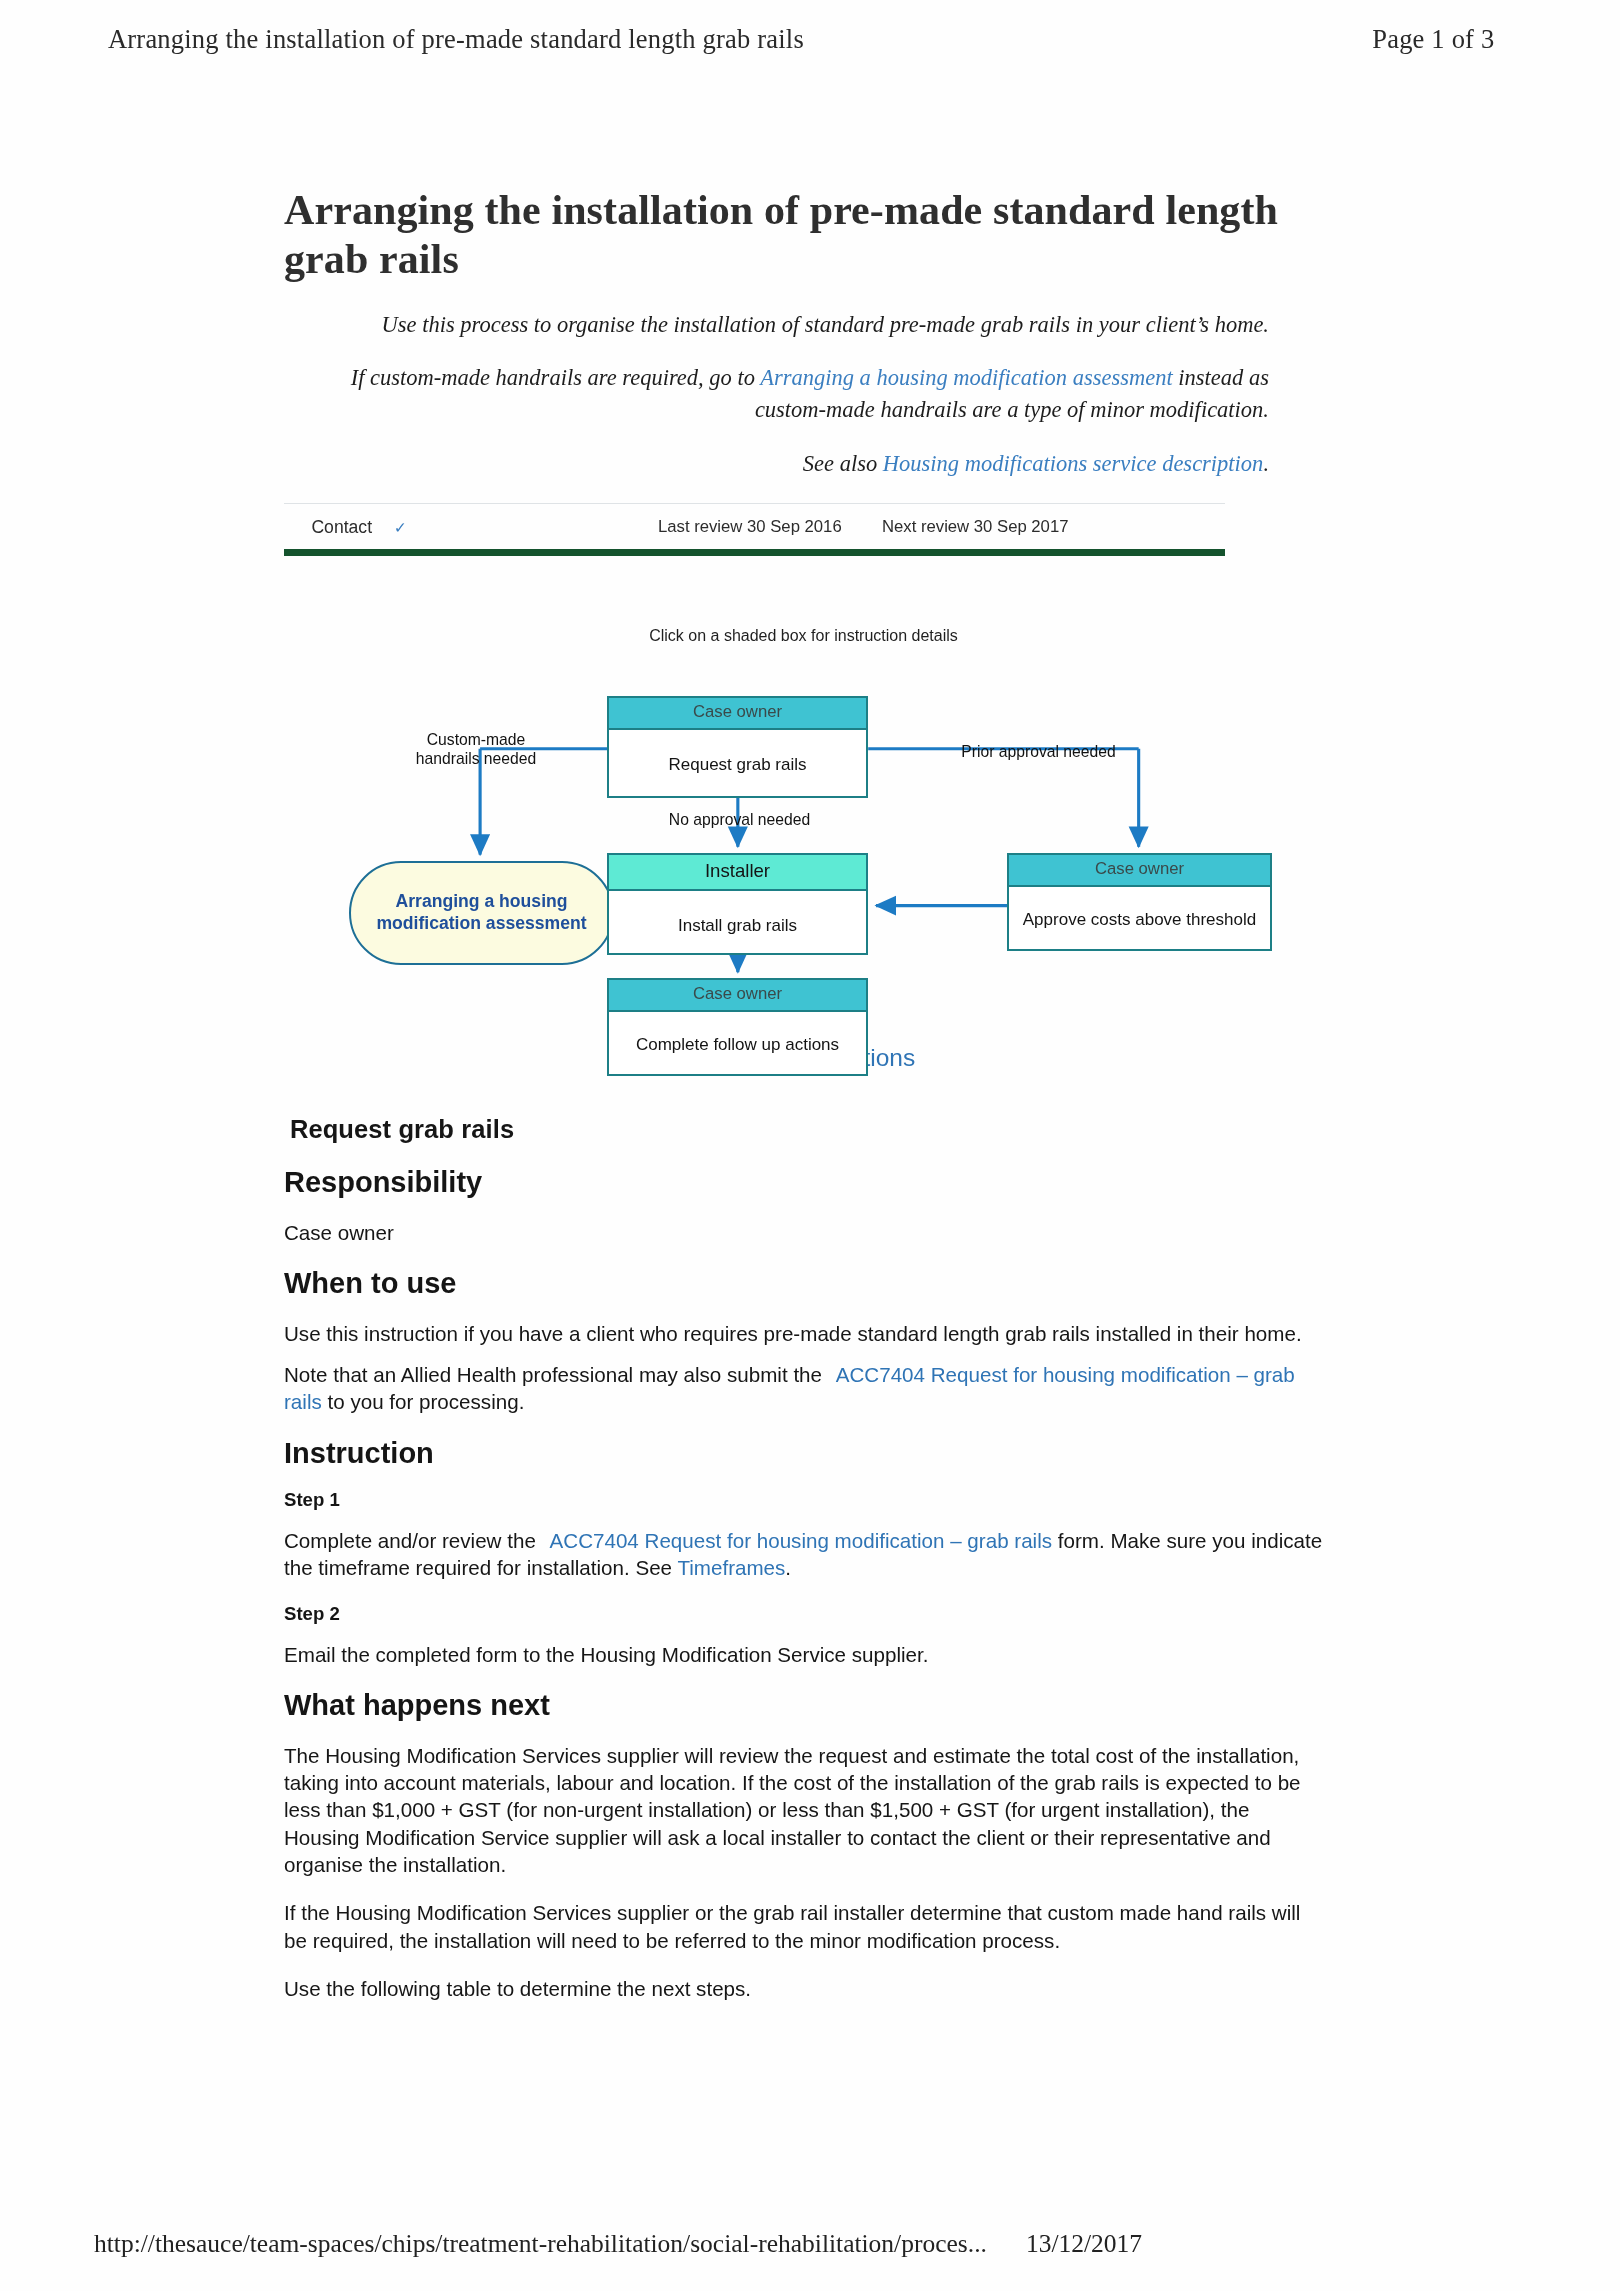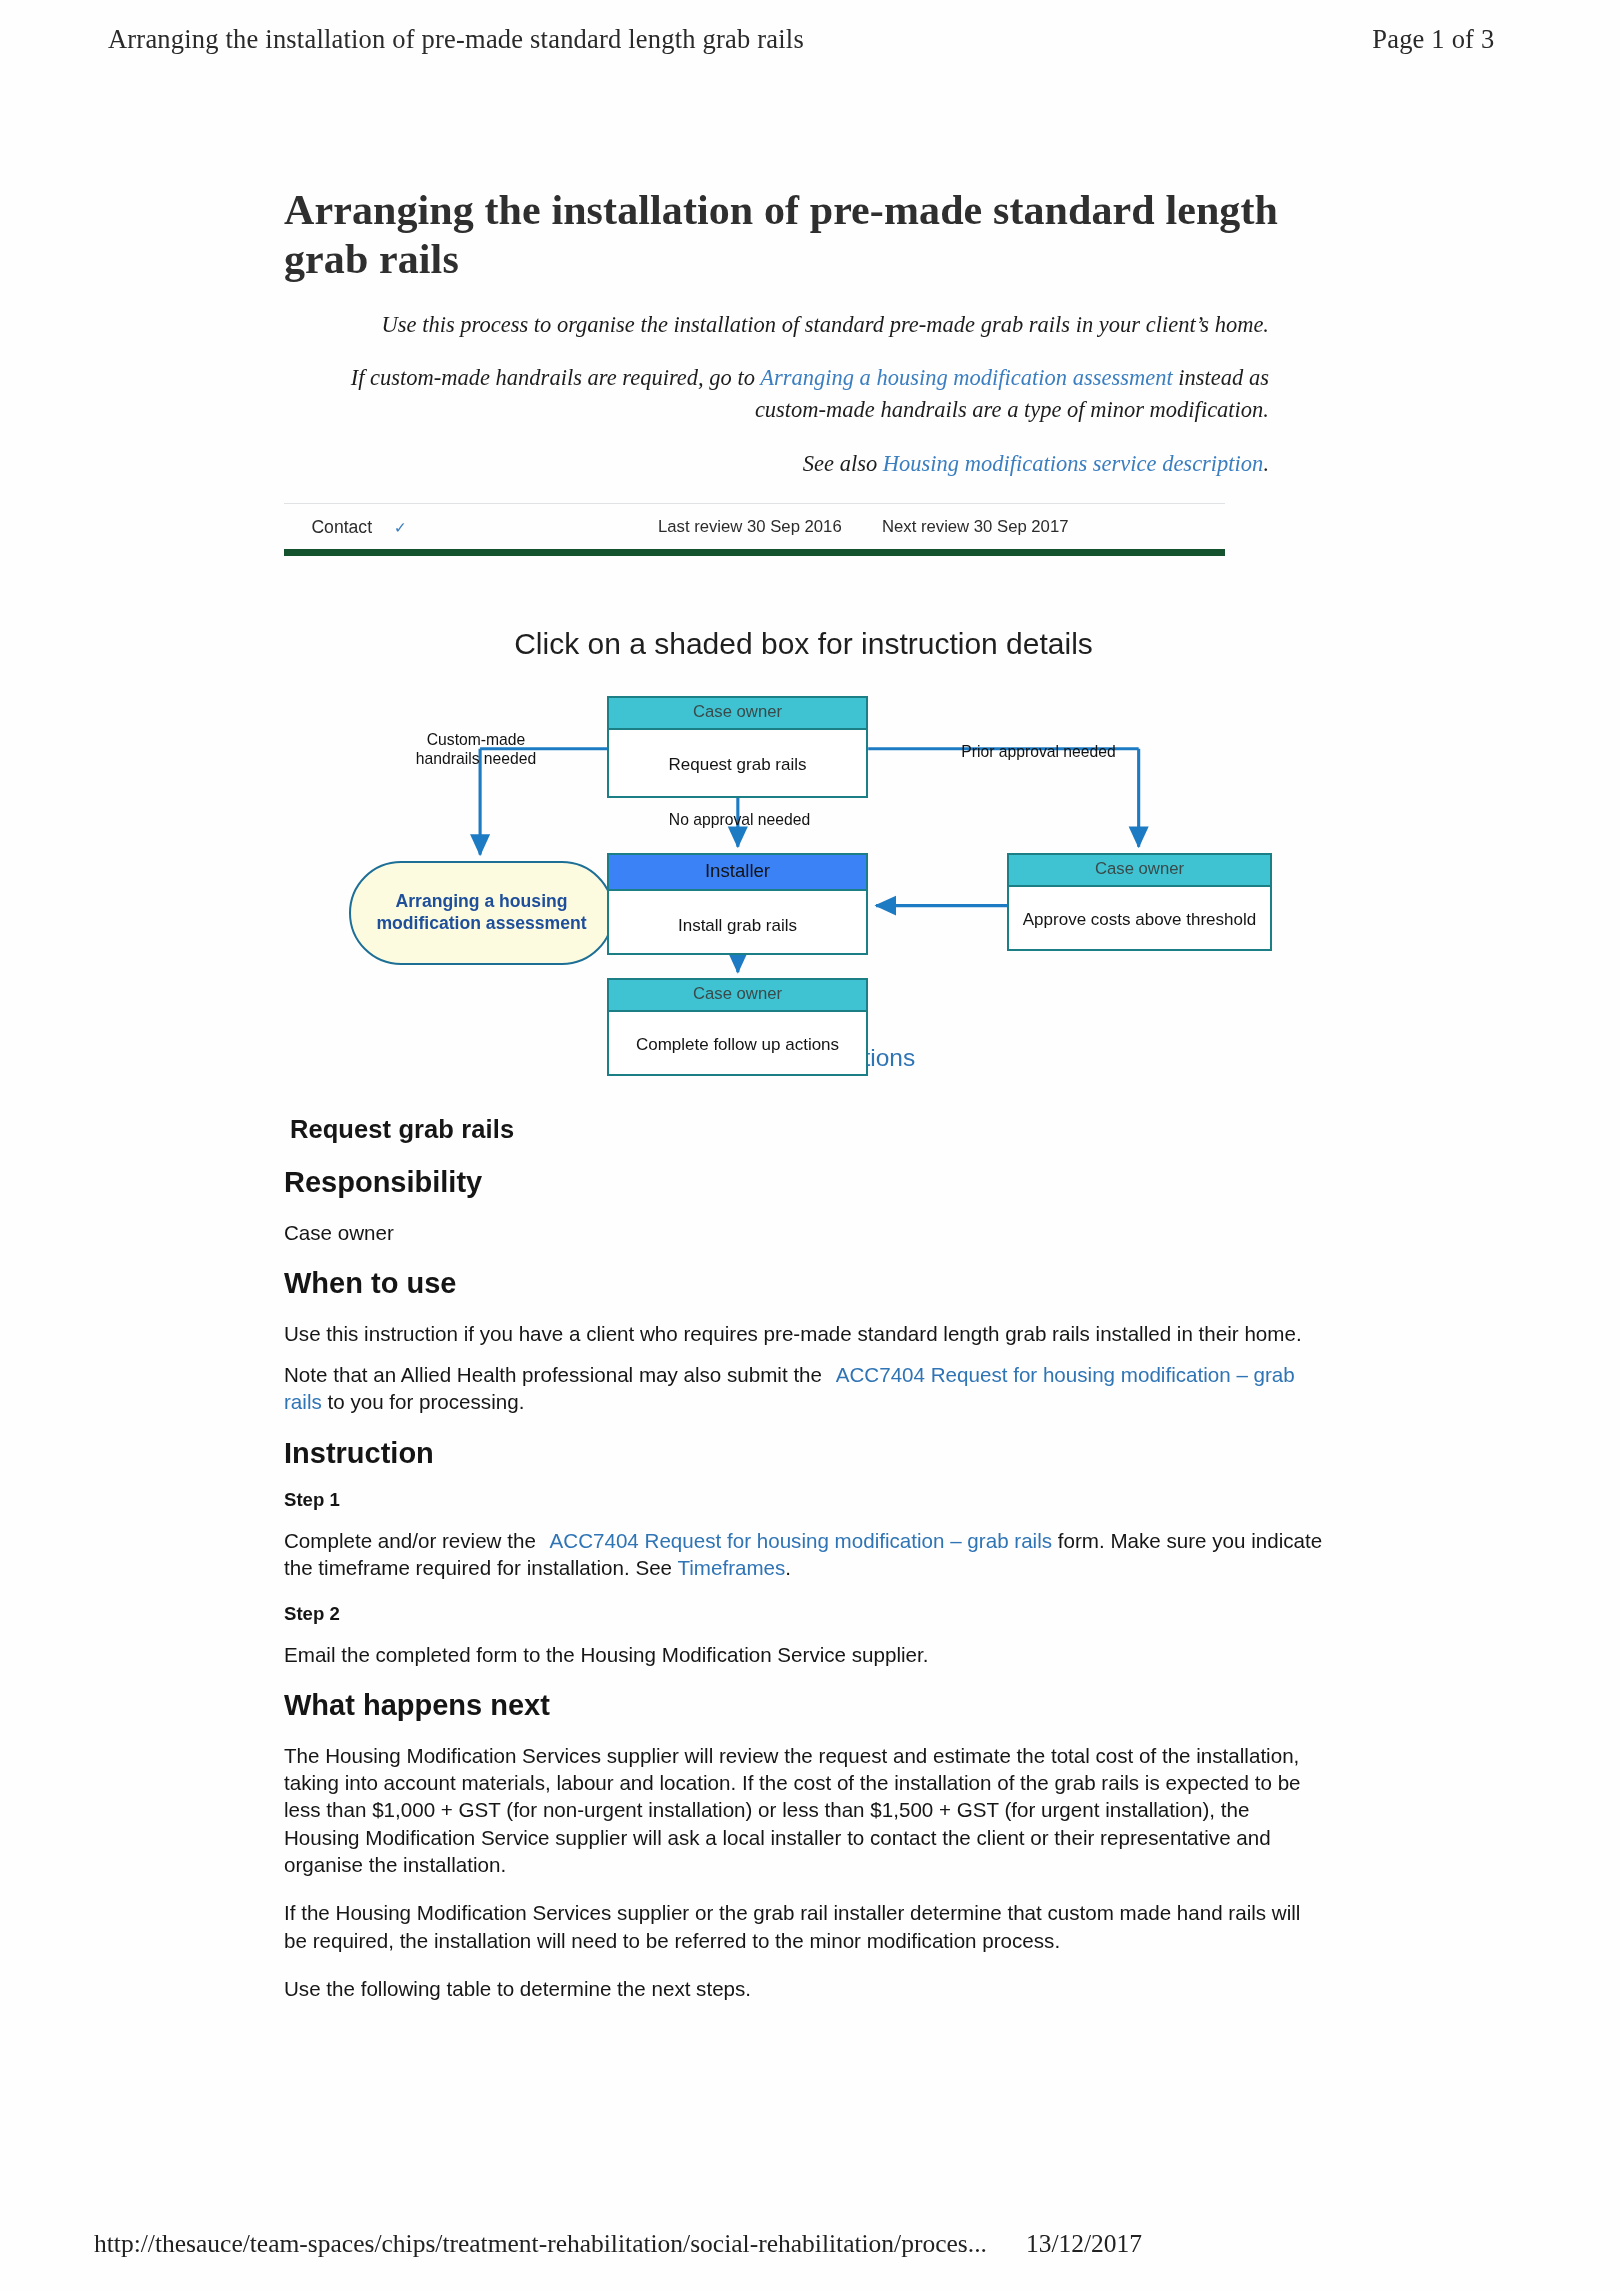--- a/index.html
+++ b/index.html
@@ -100,21 +100,21 @@
     margin-top: 71px;
     height: 384px;
     width: 1039px;
   }
   .diagram-hint {
     position: absolute;
     top: 0;
     left: 0;
     right: 0;
     text-align: center;
-    font-size: 30px;
+    font-size: 16px;
     color: #1f1f1f;
   }
   .flow {
     position: absolute;
     top: 61px;
     left: 0;
     width: 1039px;
     height: 323px;
   }
   .flow svg { position: absolute; top: 0; left: 0; }
@@ -302,21 +302,21 @@
         <div class="node-oval">
           <span>Arranging a housing modification assessment</span>
         </div>
 
         <div class="node" id="node-request">
           <div class="band">Case owner</div>
           <div class="body">Request grab rails</div>
         </div>
 
         <div class="node" id="node-installer">
-          <div class="band" style="background:#3b82f6;color:#141414;font-size:18.6px;padding:6.9px 0 7.8px 0;">Installer</div>
+          <div class="band" style="background:#5eead4;color:#141414;font-size:18.6px;padding:6.9px 0 7.8px 0;">Installer</div>
           <div class="body">Install grab rails</div>
         </div>
 
         <div class="node" id="node-approve">
           <div class="band">Case owner</div>
           <div class="body">Approve costs above threshold</div>
         </div>
 
         <div class="node" id="node-followup">
           <div class="band">Case owner</div>

